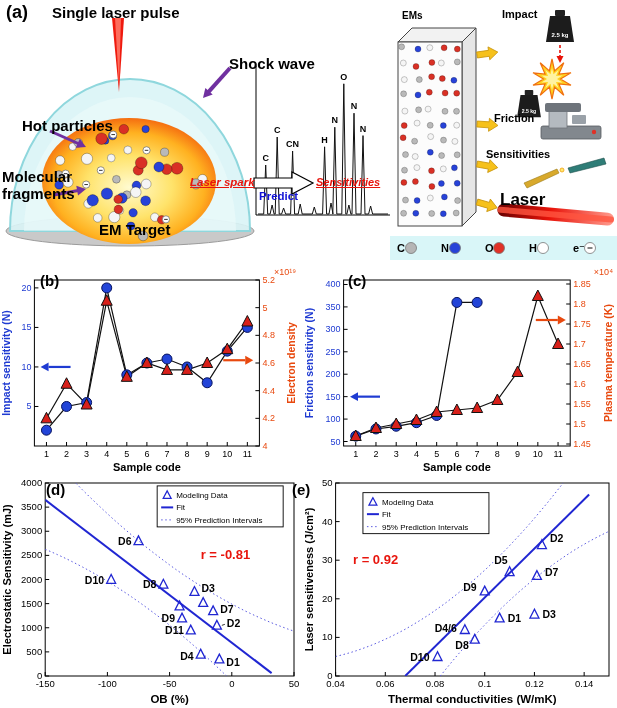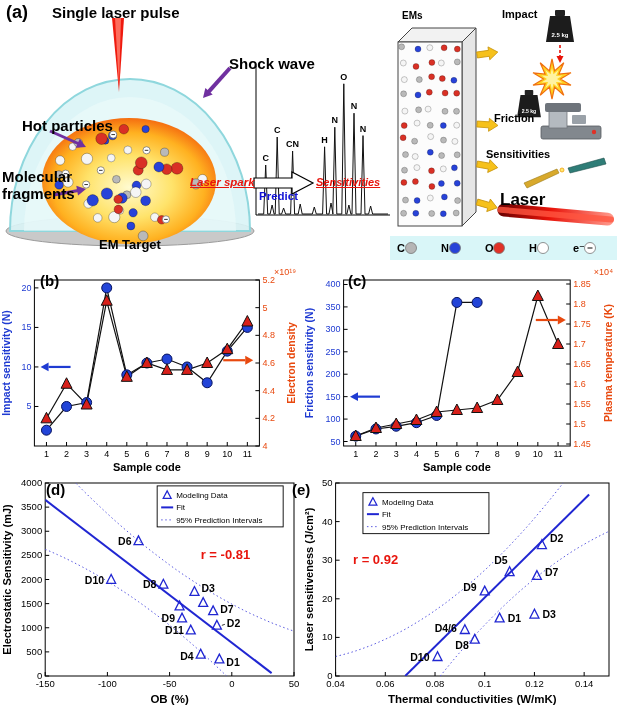--- a/index.html
+++ b/index.html
@@ -523,21 +523,21 @@
       <text x="79.94" y="39.15" font-size="8" fill="#000" text-anchor="start" font-weight="normal">Fit</text>
       <line x1="64.94" y1="48.65" x2="76.94" y2="48.65" stroke="#5a5ae0" stroke-width="1" stroke-dasharray="1.5 2.6"></line>
       <text x="79.94" y="51.65" font-size="8" fill="#000" text-anchor="start" font-weight="normal">95% Prediction Intervals</text>
     </svg>
 
   <div class="t" style="left:6px;top:2px;font-size:18px">(a)</div>
   <div class="t" style="left:52px;top:5px">Single laser pulse</div>
   <div class="t" style="left:229px;top:56px">Shock wave</div>
   <div class="t" style="left:22px;top:118px">Hot particles</div>
   <div class="t" style="left:2px;top:169px;white-space:normal;width:66px">Molecular fragments</div>
-  <div class="t" style="left:99px;top:238px;font-size:13px">EM Target</div>
+  <div class="t" style="left:99px;top:222px;font-size:15px">EM Target</div>
   <div class="t red" style="left:190px;top:176px;font-size:11.5px">Laser spark</div>
   <div class="t blue" style="left:259px;top:190px;font-size:11.5px">Predict</div>
   <div class="t red" style="left:316px;top:176px;font-size:11px">Sensitivities</div>
   <div class="t" style="left:402px;top:10px;font-size:10px">EMs</div>
   <div class="t" style="left:502px;top:8px;font-size:11px">Impact</div>
   <div class="t" style="left:494px;top:112px;font-size:11px">Friction</div>
   <div class="t" style="left:486px;top:148px;font-size:11px">Sensitivities</div>
   <div class="t" style="left:500px;top:190px;font-size:17px">Laser</div>
 
   <div class="plabel" style="left:40px;top:272px">(b)</div>

